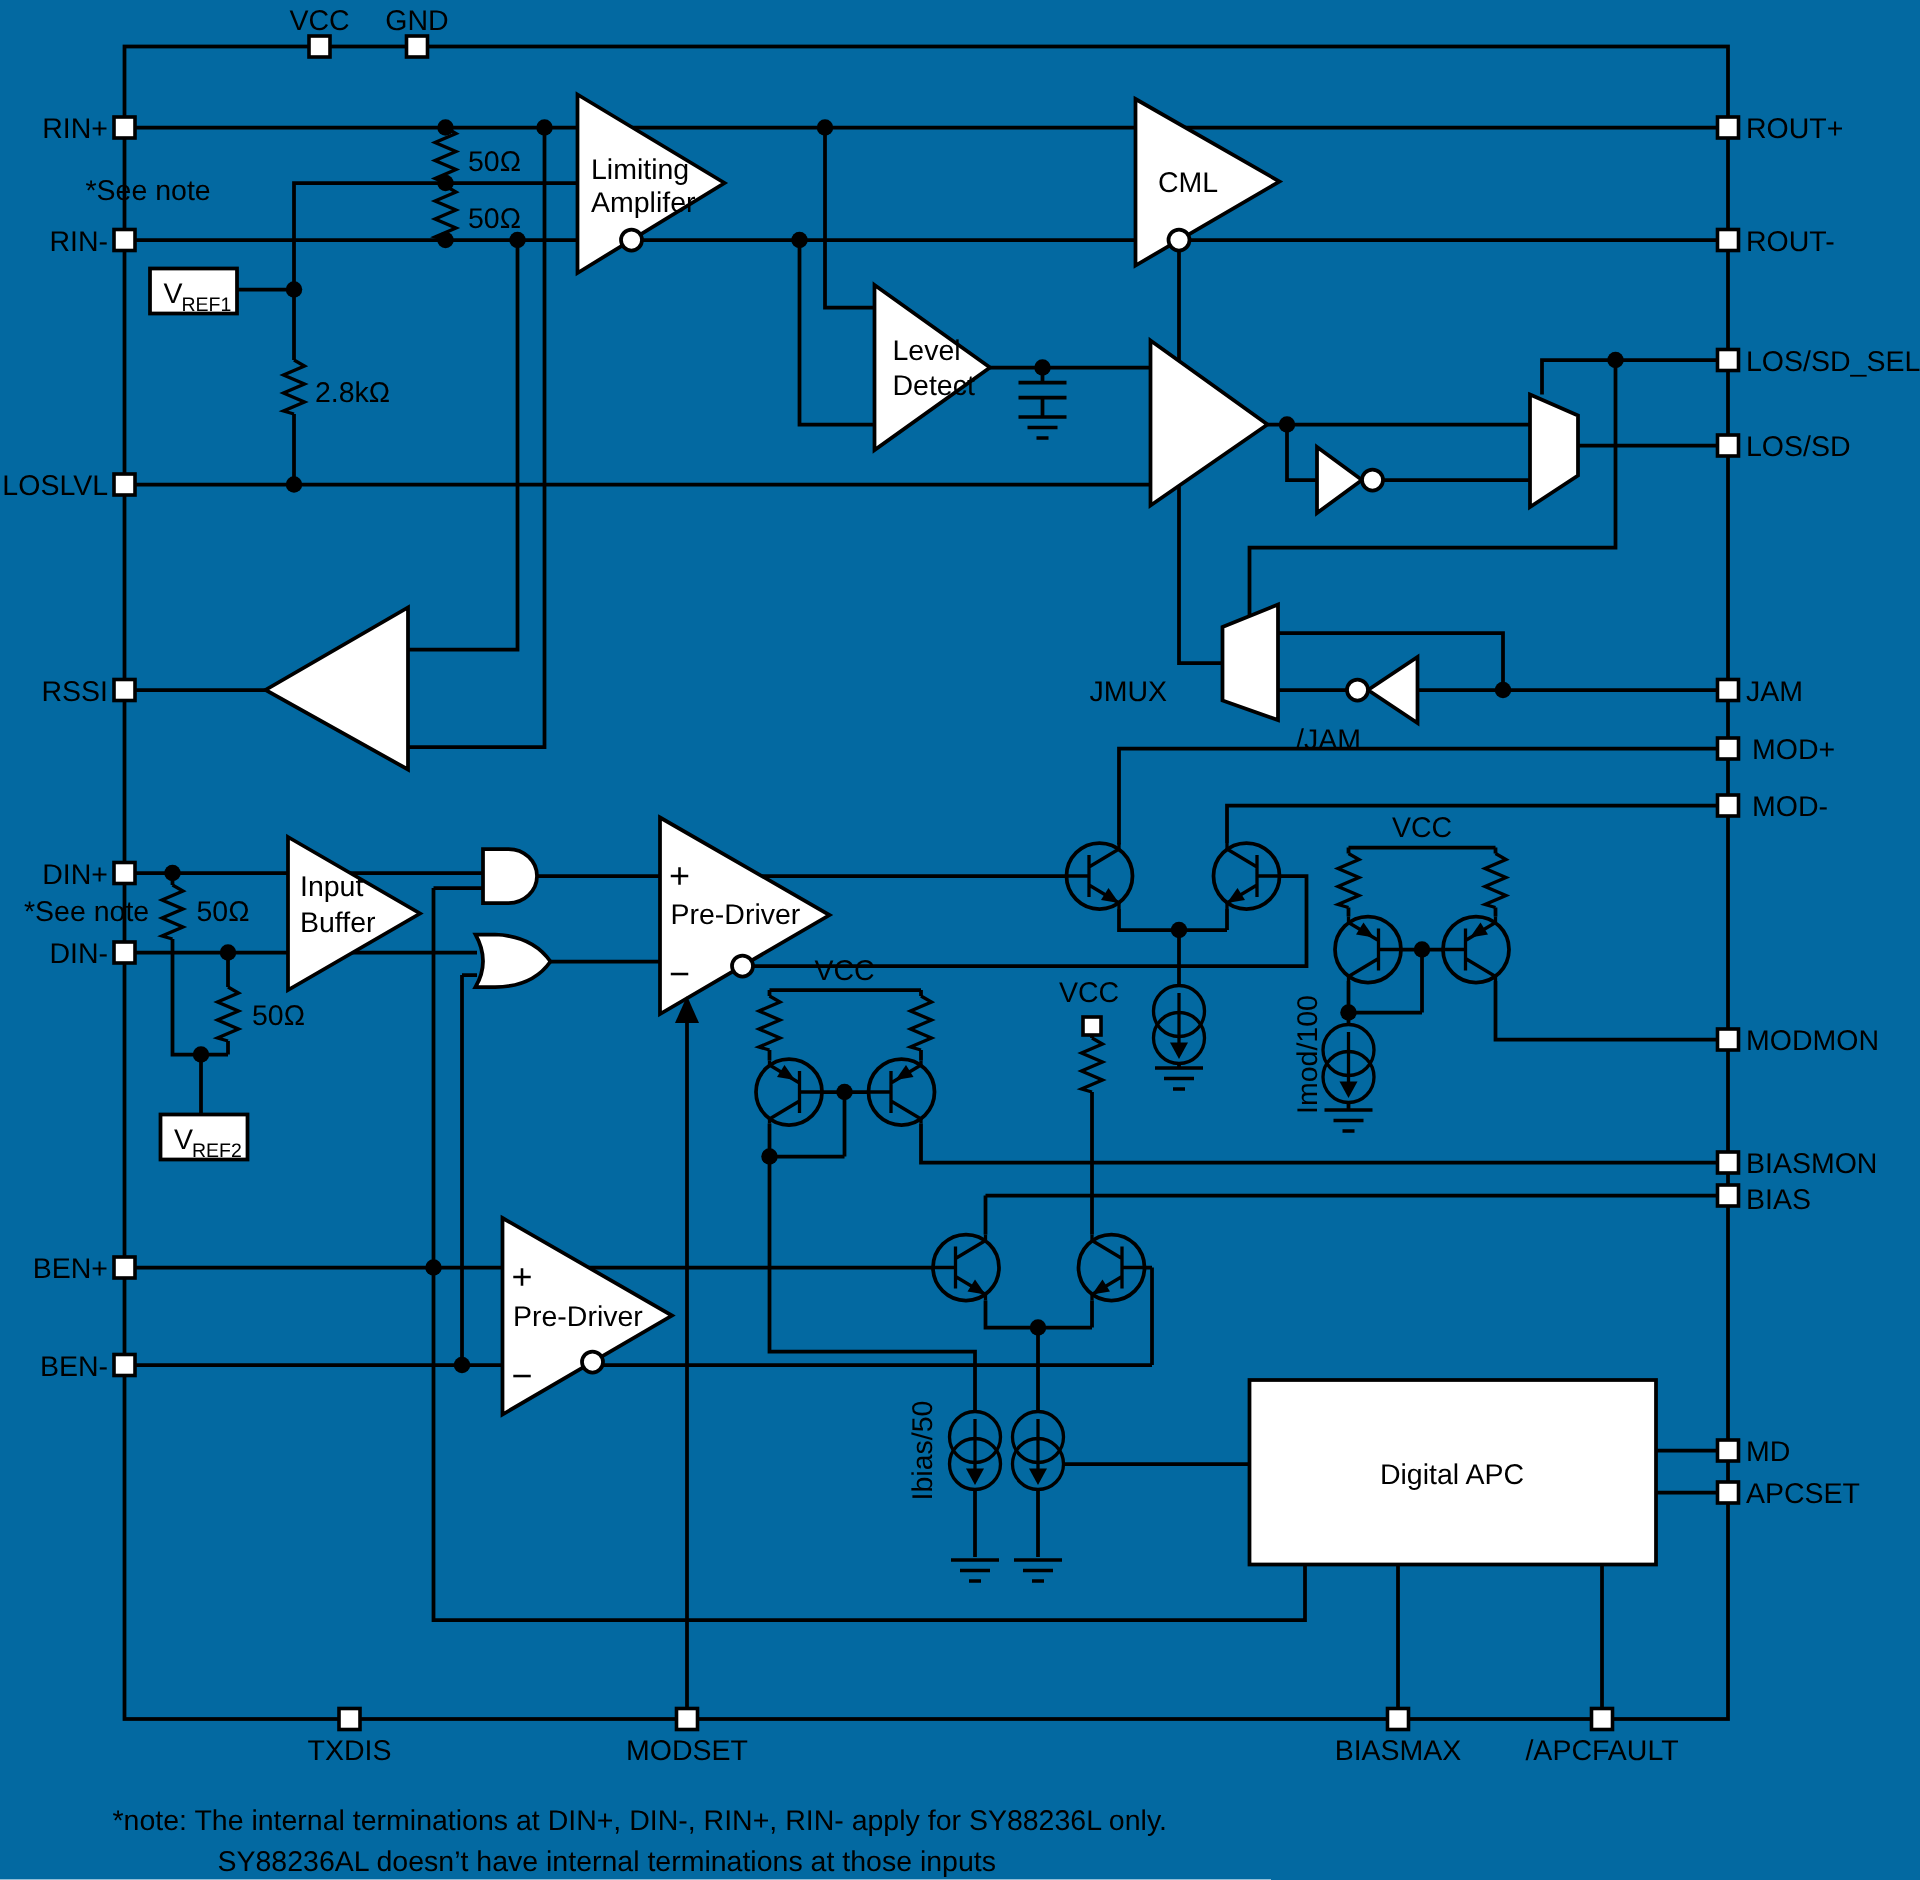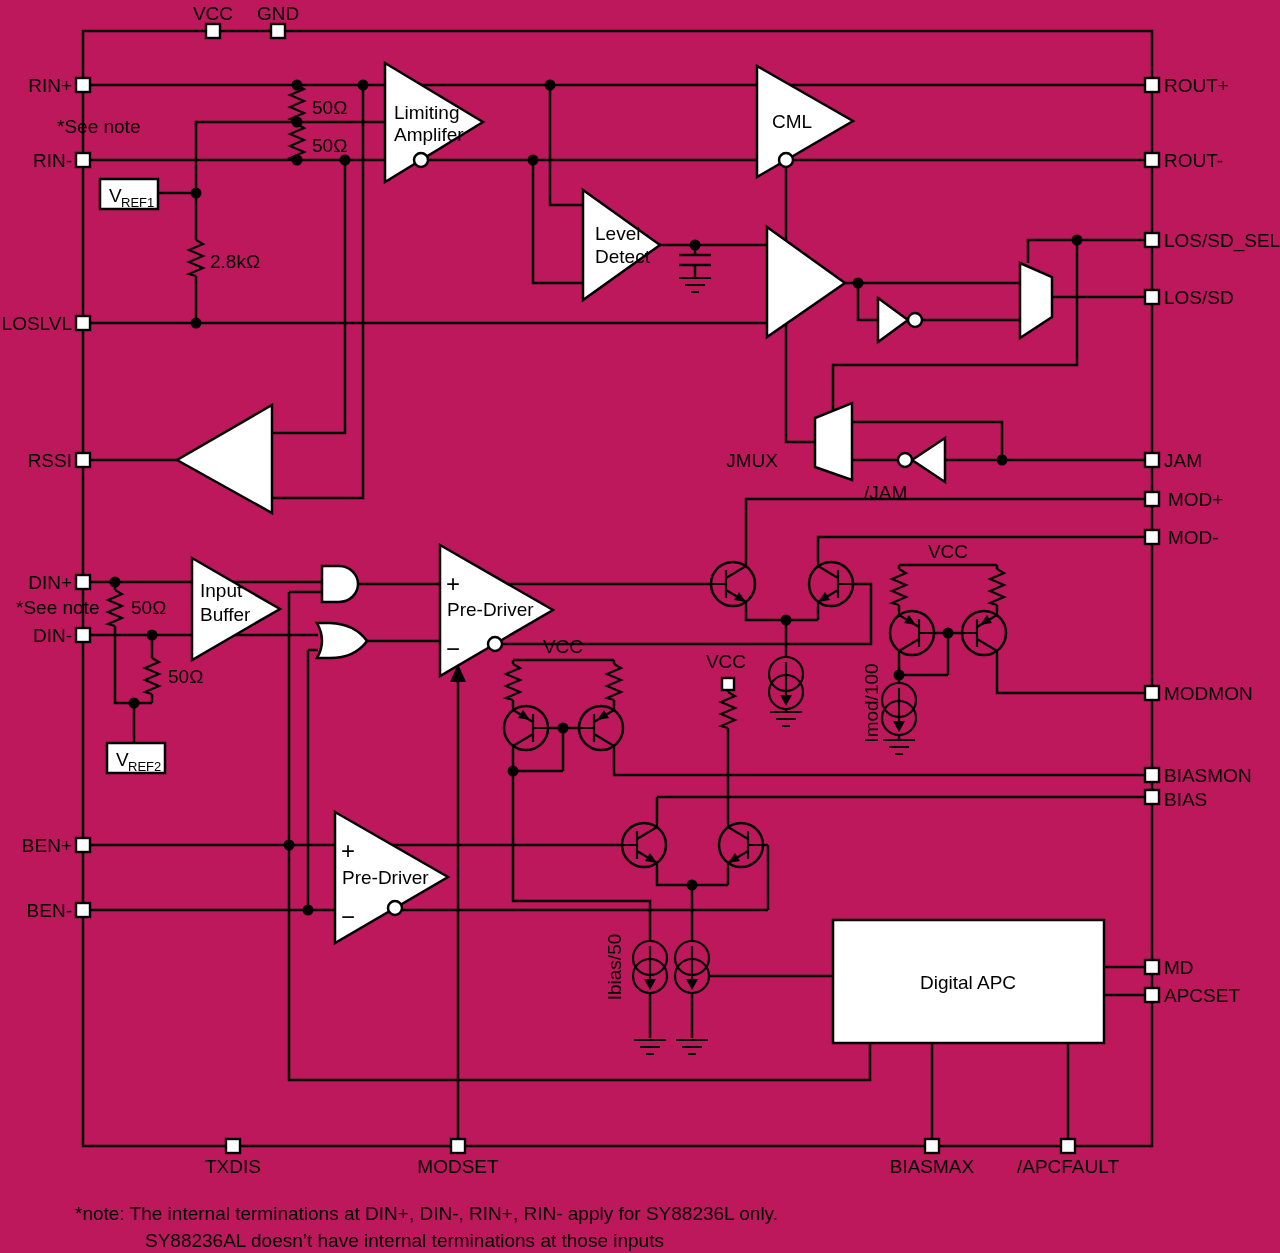--- a/index.html
+++ b/index.html
@@ -1,16 +1,16 @@
 <!DOCTYPE html>
 <html><head>
 <meta charset="utf-8">
 <style>
   html,body{margin:0;padding:0;background:#ffffff;}
-  .stage{position:relative;width:1280px;height:1253px;background:#be185d;
+  .stage{position:relative;width:1280px;height:1253px;background:#0369a1;
          font-family:"Liberation Sans", sans-serif;}
   svg{display:block;}
   svg text{font-family:"Liberation Sans", sans-serif;font-size:19px;fill:#000;}
   .wire{stroke:#000;stroke-width:2.5;fill:none;}
   .thin{stroke:#000;stroke-width:2.2;fill:none;}
   .blk{fill:#ffffff;stroke:#000;stroke-width:2.5;}
   .pad{fill:#ffffff;stroke:#000;stroke-width:2.4;}
   .dot{fill:#000;stroke:none;}
   .arrow{fill:#000;stroke:none;}
   .f12{font-size:13px;}

